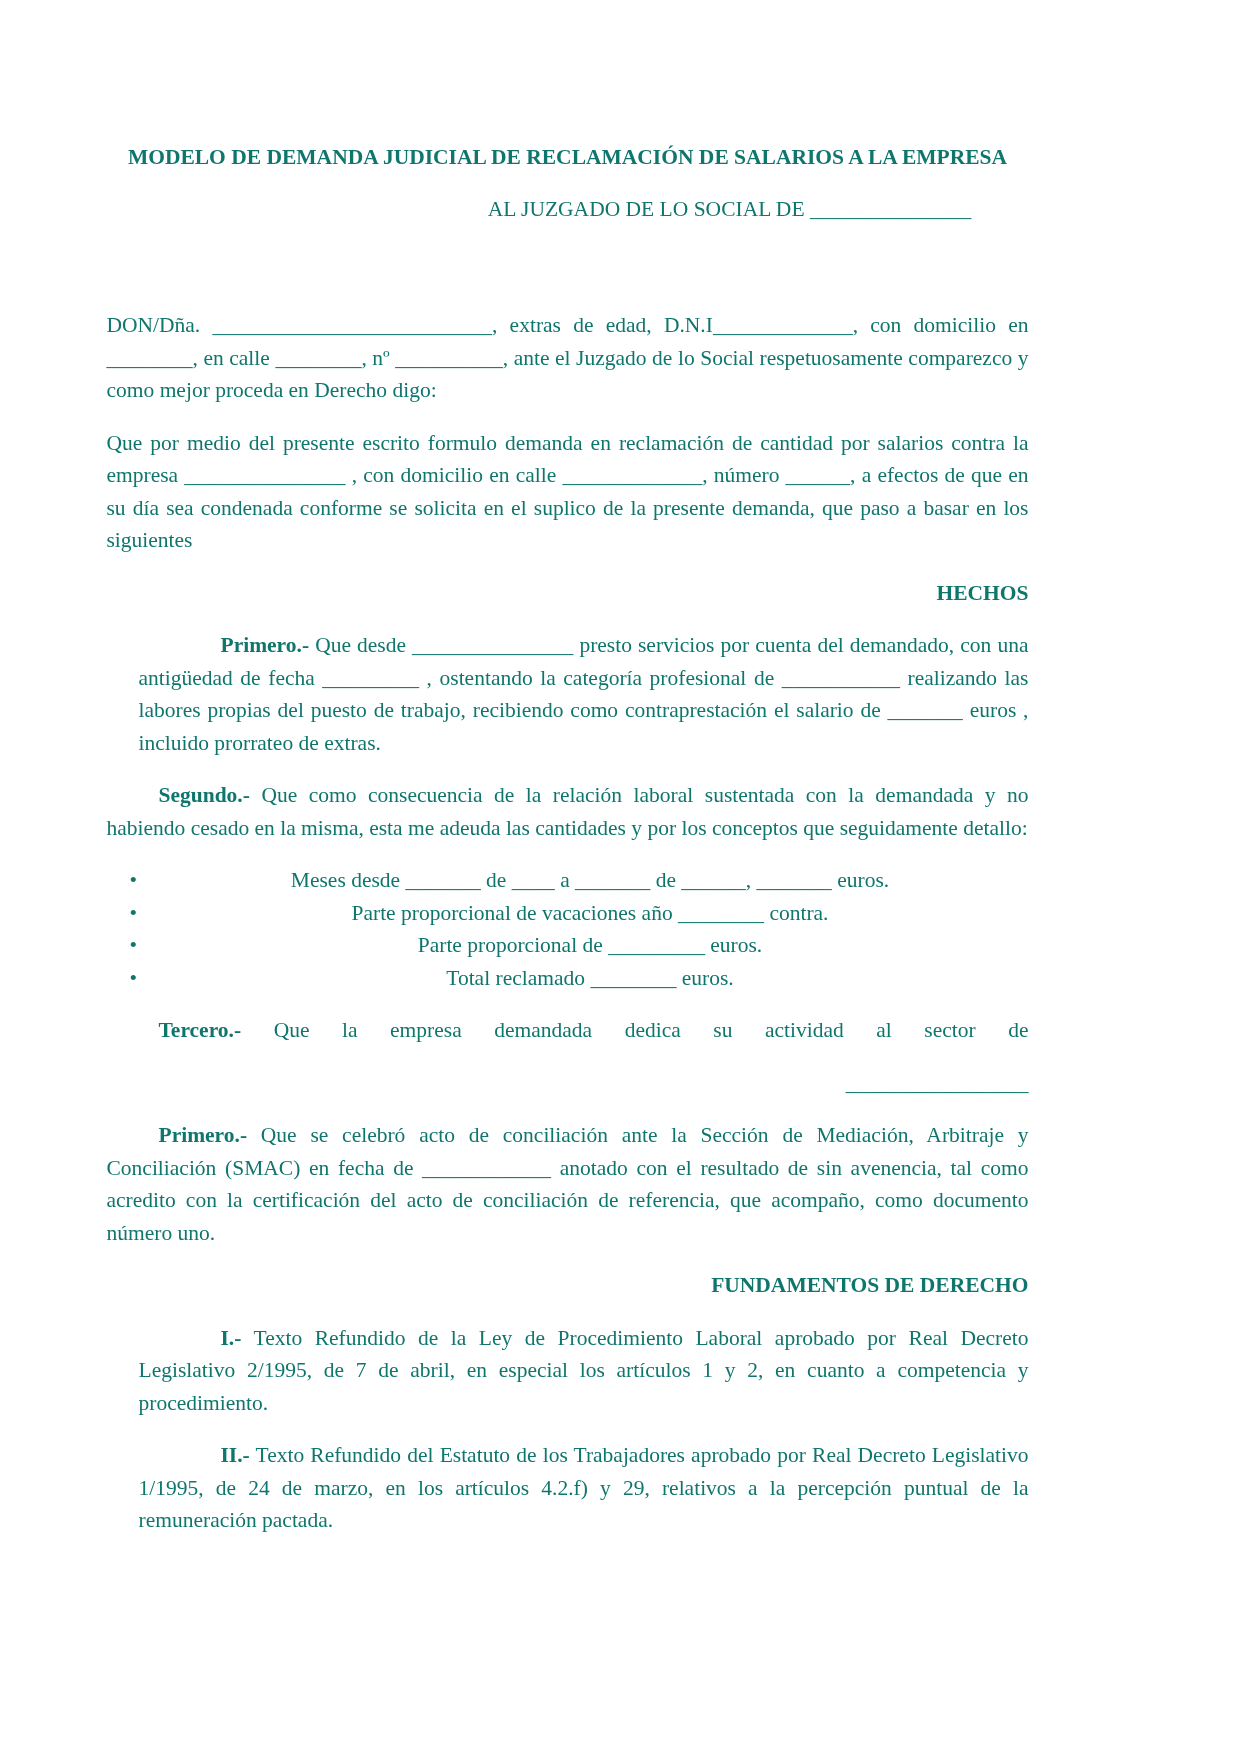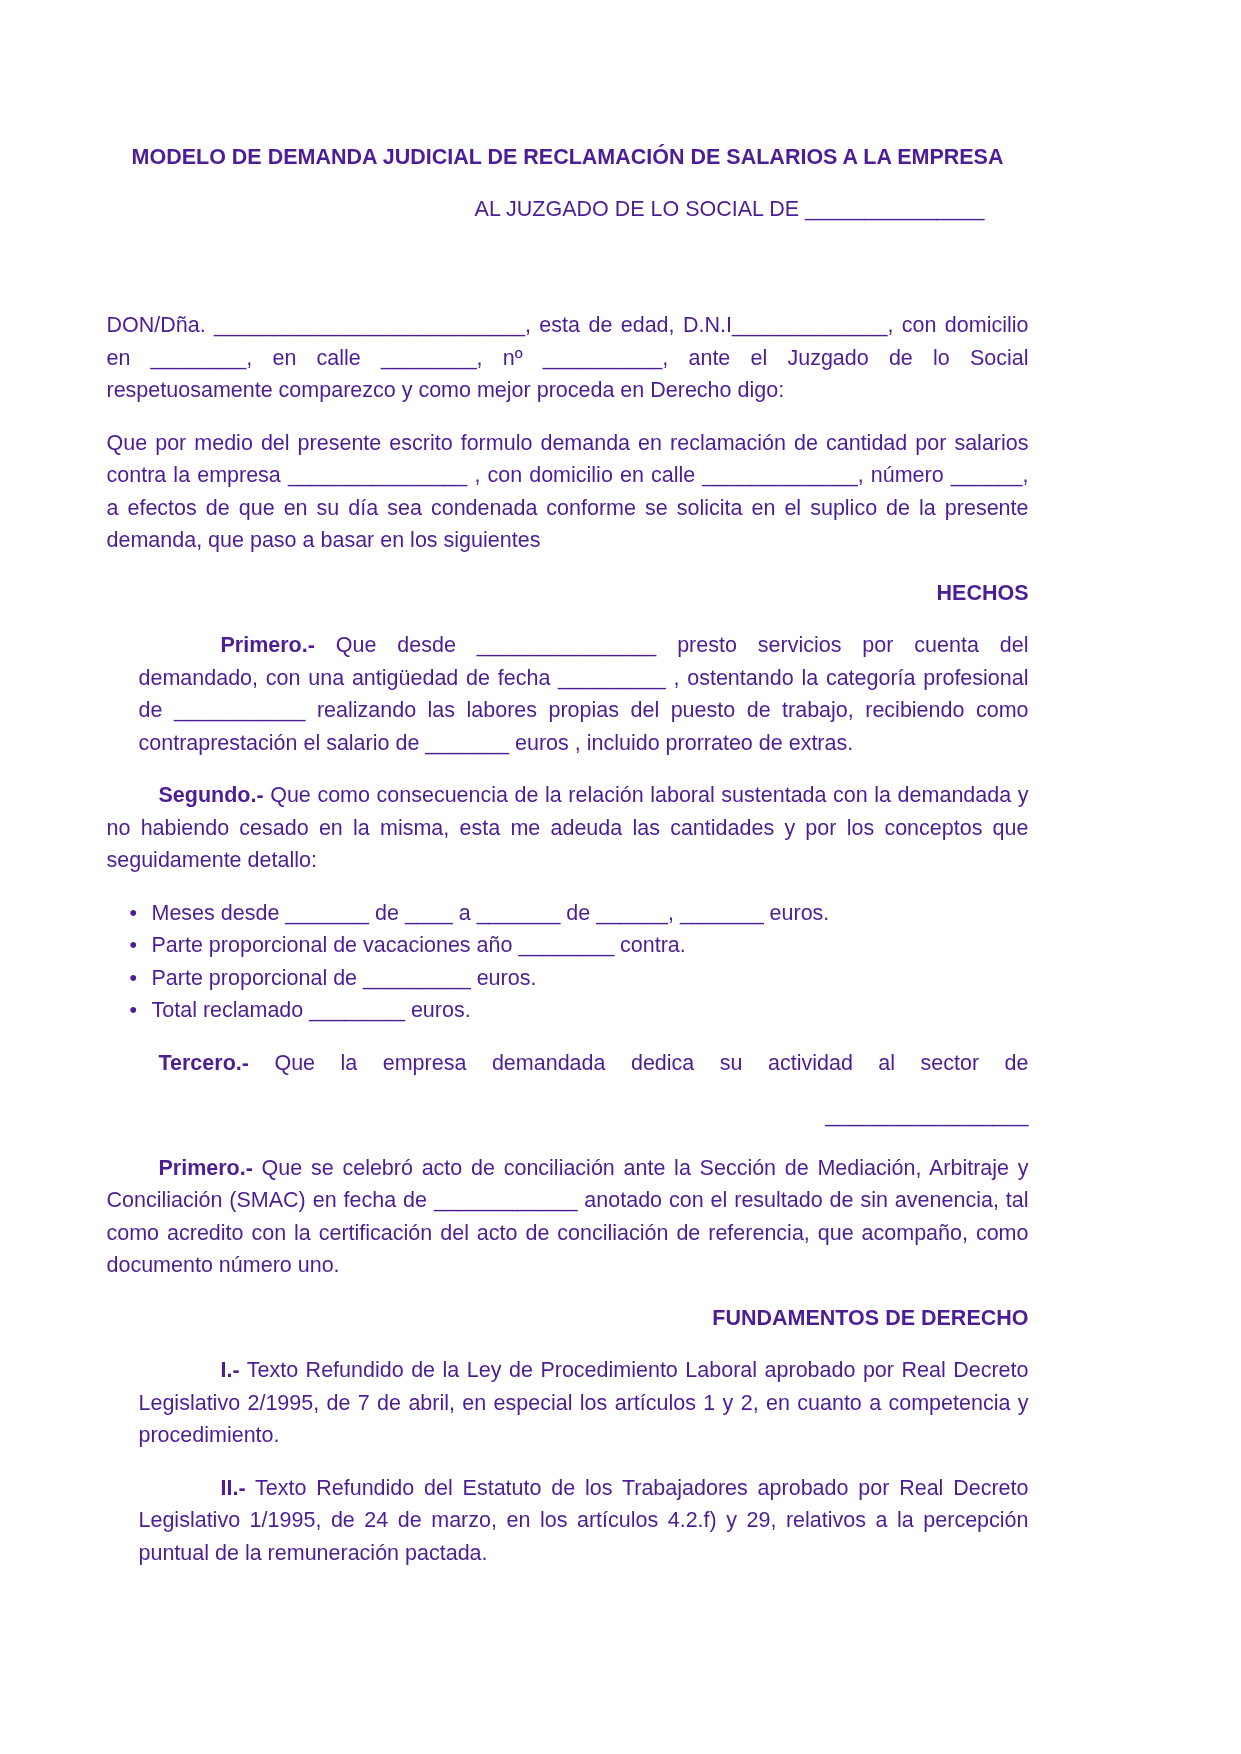--- a/index.html
+++ b/index.html
@@ -6,24 +6,24 @@
     margin: 0;
     padding: 0;
     background: #ffffff;
   }
   .page {
     width: 1135px;
     height: 1754px;
     background: #ffffff;
     position: relative;
     overflow: hidden;
-    font-family: Liberation Sans, sans-serif;
+    font-family: Liberation Serif, serif;
     font-size: 21.5px;
     line-height: 32.5px;
-    color: #4c1d95;
+    color: #0f766e;
   }
   .content {
     width: 922px;
     margin: 0 auto;
     padding-top: 141px;
   }
   .title {
     font-size: 21.5px;
     font-weight: bold;
     text-align: center;
@@ -55,21 +55,21 @@
   .justify-last { text-align-last: justify; }
   .lead { font-weight: bold; }
   .claims {
     list-style: none;
     margin: 20px 0 0 0;
     padding: 0;
   }
   .claims li {
     position: relative;
     padding-left: 45px;
-    text-align: left;
+    text-align: center;
   }
   .claims li::before {
     content: "\2022";
     position: absolute;
     left: 23px;
     top: 0;
   }
   .blank-line {
     text-align: right;
     text-indent: 0;
@@ -78,21 +78,21 @@
 </head>
 <body>
 
 <div class="page">
   <div class="content">
 
     <h1 class="title">MODELO DE DEMANDA JUDICIAL DE RECLAMACIÓN DE SALARIOS A LA EMPRESA</h1>
 
     <p class="court">AL JUZGADO DE LO SOCIAL DE _______________</p>
 
-    <p class="para first-para">DON/Dña. __________________________, esta de edad, D.N.I_____________, con domicilio en ________, en calle ________, nº __________, ante el Juzgado de lo Social respetuosamente comparezco y como mejor proceda en Derecho digo:</p>
+    <p class="para first-para">DON/Dña. __________________________, extras de edad, D.N.I_____________, con domicilio en ________, en calle ________, nº __________, ante el Juzgado de lo Social respetuosamente comparezco y como mejor proceda en Derecho digo:</p>
 
     <p class="para">Que por medio del presente escrito formulo demanda en reclamación de cantidad por salarios contra la empresa _______________ , con domicilio en calle _____________, número ______, a efectos de que en su día sea condenada conforme se solicita en el suplico de la presente demanda, que paso a basar en los siguientes</p>
 
     <h2 class="section-heading">HECHOS</h2>
 
     <p class="para indent-lg"><b class="lead">Primero.-</b><span> Que desde _______________ presto servicios por cuenta del demandado, con una antigüedad de fecha _________ , ostentando la categoría profesional de ___________ realizando las labores propias del puesto de trabajo, recibiendo como contraprestación el salario de _______ euros , incluido prorrateo de extras.</span></p>
 
     <p class="para indent-sm"><b class="lead">Segundo.-</b><span> Que como consecuencia de la relación laboral sustentada con la demandada y no habiendo cesado en la misma, esta me adeuda las cantidades y por los conceptos que seguidamente detallo:</span></p>
 
     <ul class="claims">

